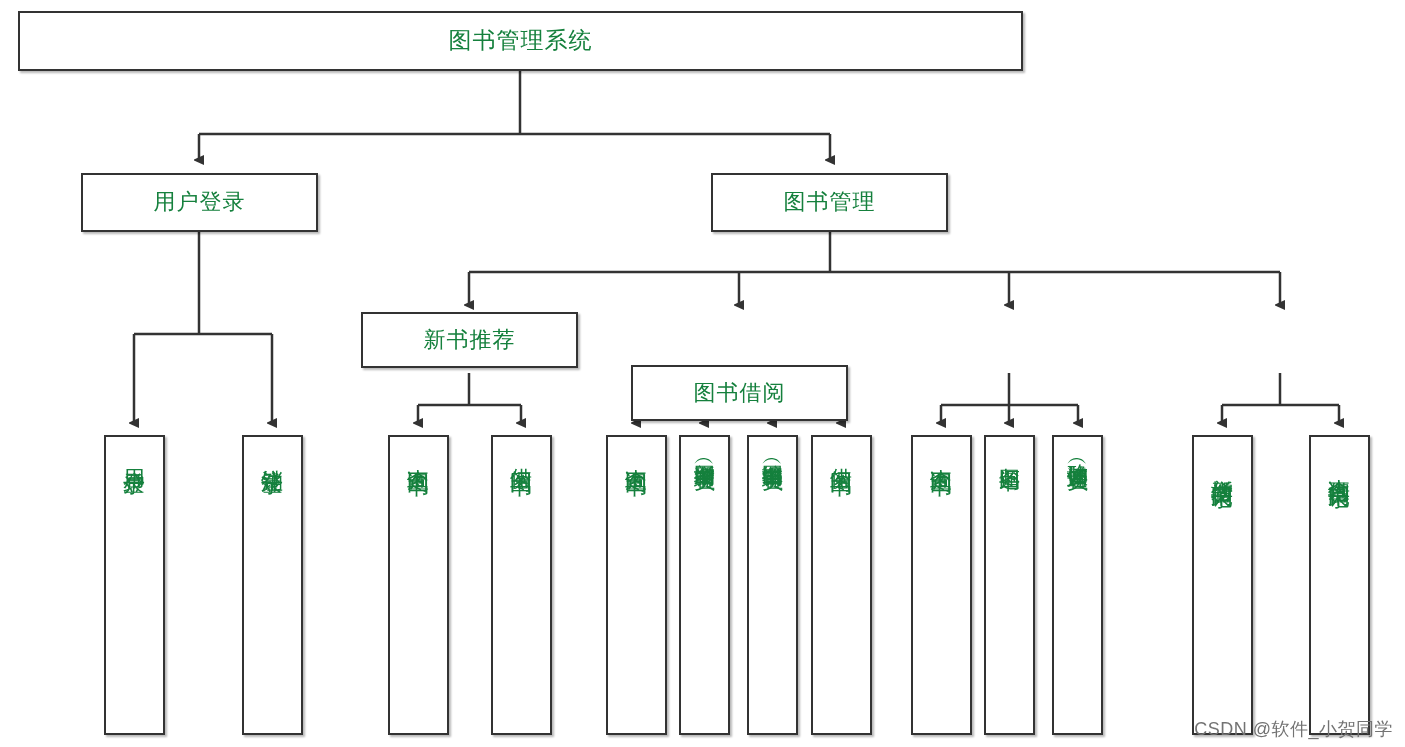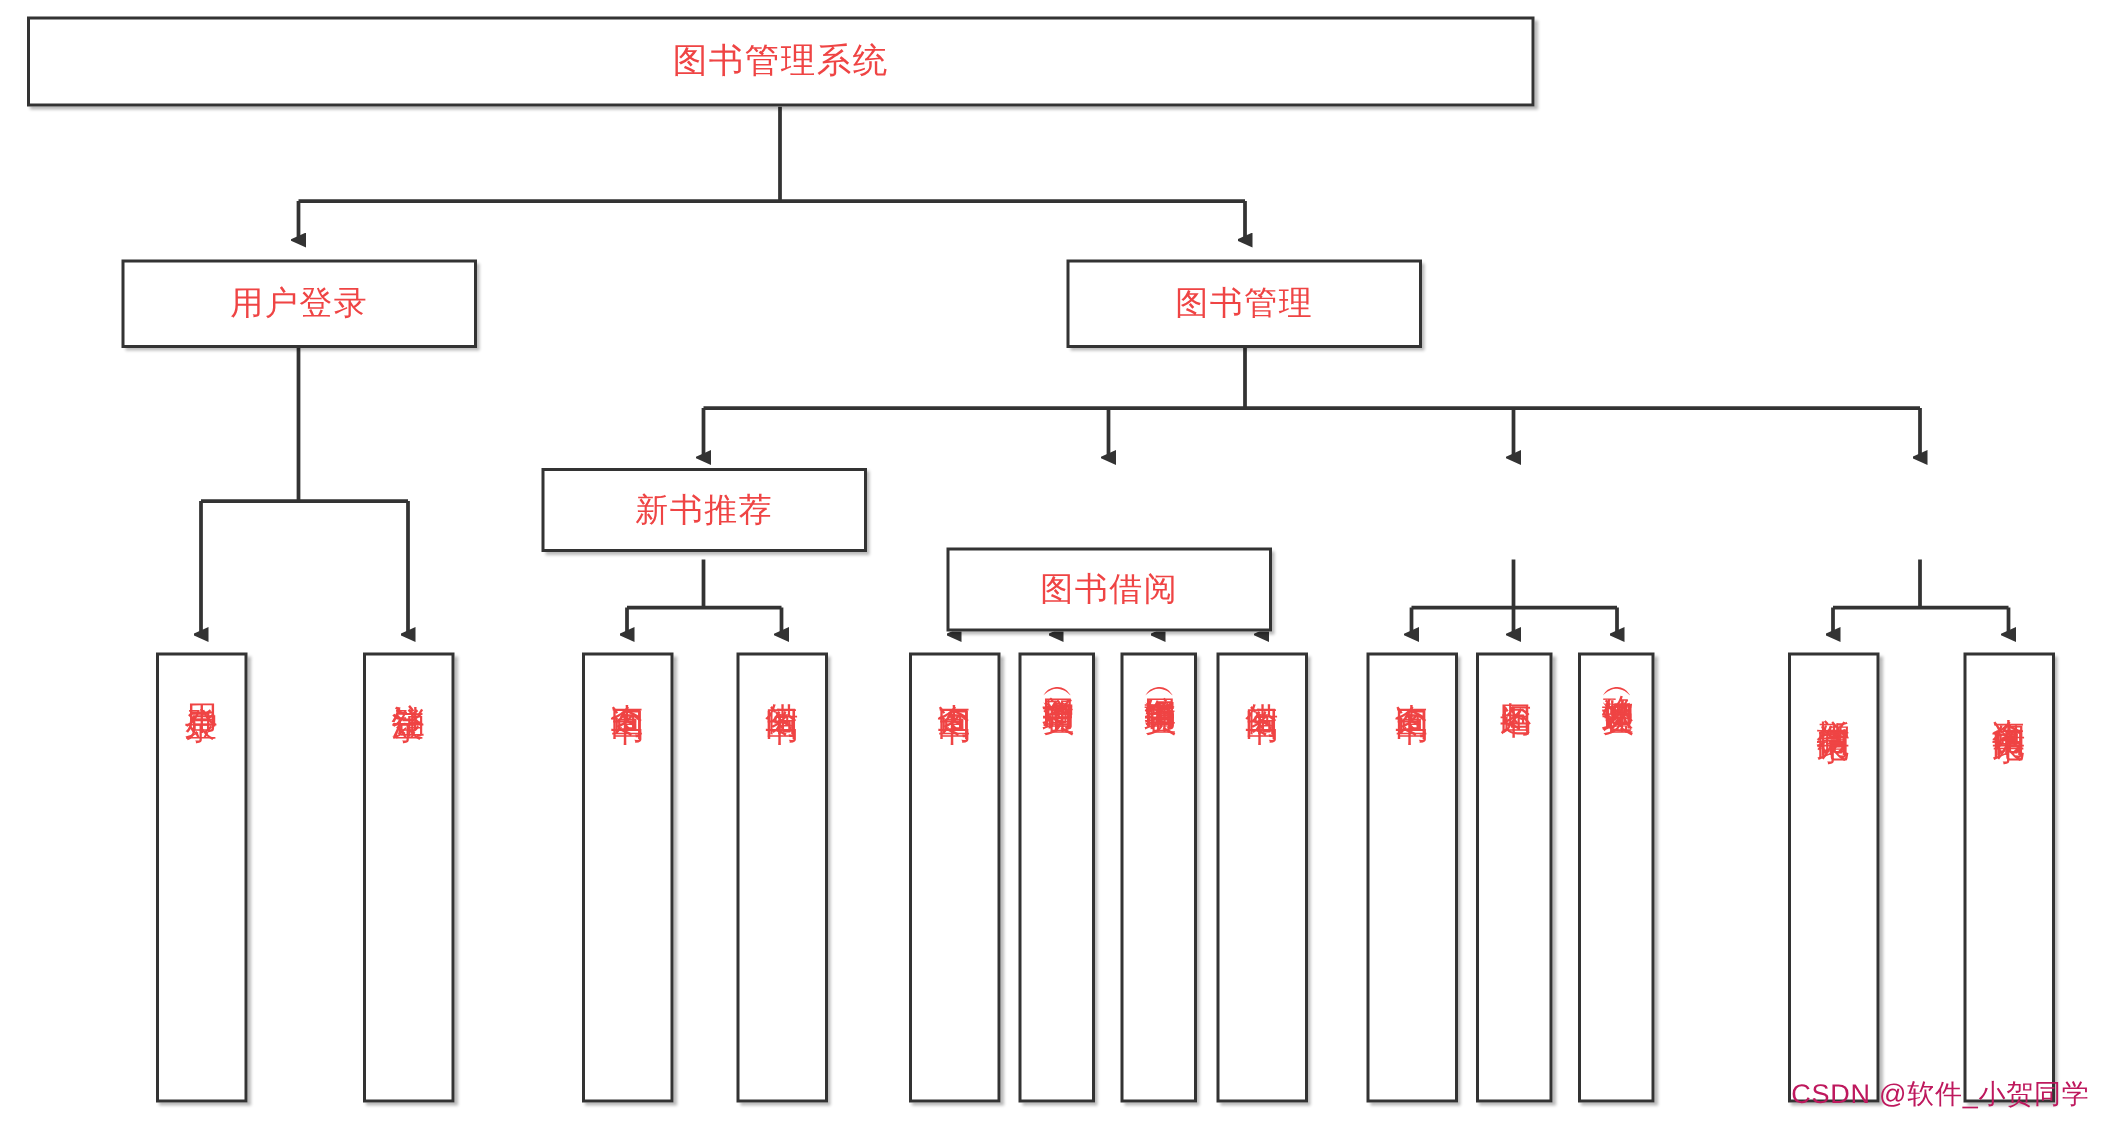--- a/index.html
+++ b/index.html
@@ -26,21 +26,21 @@
   }
   .node {
     position: absolute;
     box-sizing: border-box;
     background: #ffffff;
     border: 2px solid #333333;
     box-shadow: 2px 2px 2px rgba(0,0,0,0.28);
     display: flex;
     align-items: center;
     justify-content: center;
-    color: #ef4444;
+    color: #15803d;
   }
   .node-h {
     font-size: 22px;
     letter-spacing: 1px;
     line-height: 1.2;
   }
   .node-root {
     font-size: 23px;
   }
   .node-v {
@@ -60,21 +60,21 @@
   .vlabel-narrow {
     font-size: 21px;
     line-height: 1.34;
     letter-spacing: 1px;
   }
   #watermark {
     position: absolute;
     right: 12px;
     bottom: 6px;
     font-size: 18px;
-    color: #be185d;
+    color: #737373;
     letter-spacing: 0.5px;
     white-space: nowrap;
     pointer-events: none;
   }
 </style>
 </head>
 <body>
 
 <div id="diagram-root">
 

